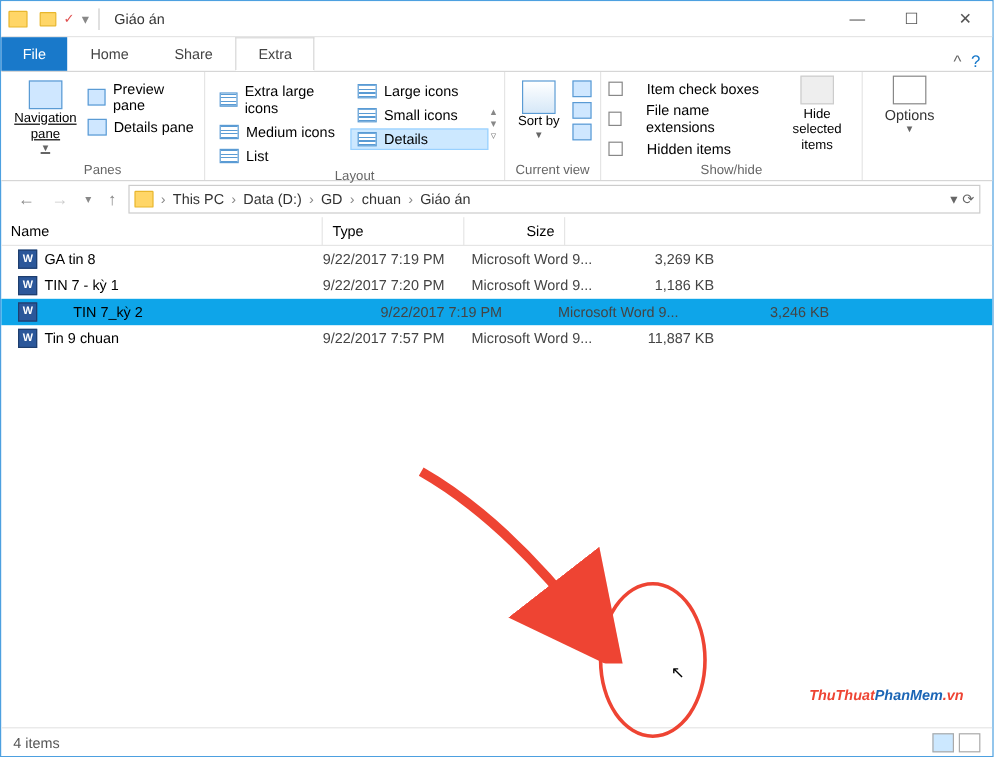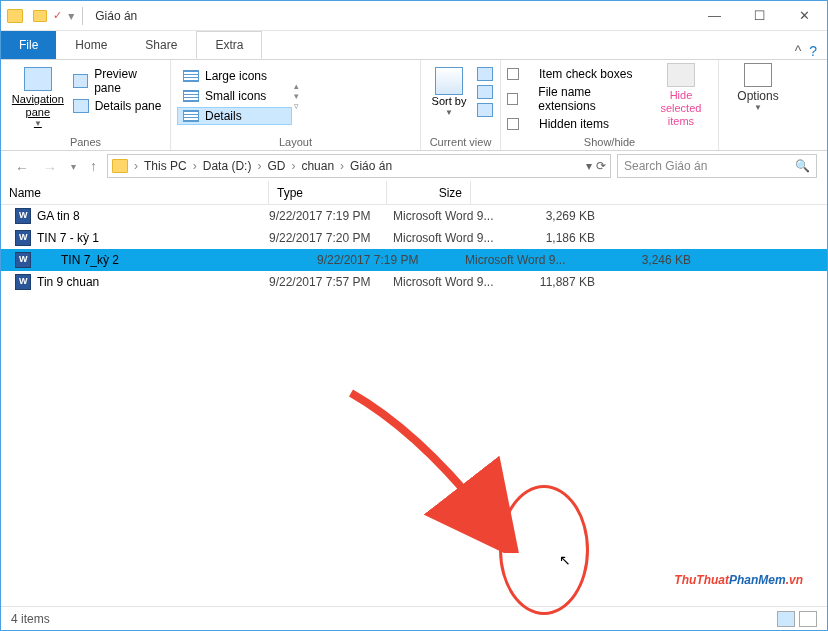--- a/index.html
+++ b/index.html
@@ -38,21 +38,21 @@
 .layout-item.sel { background:#cce8ff; border:1px solid #99d1ff; padding:1px 5px; }
 .lay-ico { width:16px; height:12px; border:1px solid #5a9bd4; background:repeating-linear-gradient(#5a9bd4 0 1px,#fff 1px 3px); }
 .sort-body { display:flex; padding-top:4px; }
 .sort-btn { display:flex; flex-direction:column; align-items:center; width:44px; text-align:center; }
 .sort-ico { width:28px; height:28px; background:linear-gradient(#fff,#d6e8f8); border:1px solid #5a9bd4; }
 .sort-right { display:flex; flex-direction:column; gap:4px; margin-left:6px; }
 
 .show-body { display:flex; flex-direction:column; gap:4px; padding-top:4px; }
 .chk { display:flex; align-items:center; gap:20px; }
 .box { width:12px; height:12px; border:1px solid #888; }
-.stack-btn { display:flex; flex-direction:column; align-items:center; text-align:center; color:#ec4899; width:66px;}
+.stack-btn { display:flex; flex-direction:column; align-items:center; text-align:center; color:#000000; width:66px;}
 .stack-btn.enabled{color:#333}
 
 .nav-row { height:30px; display:flex; align-items:center; padding:0 10px; gap:6px; }
 .nav-arrow { color:#888; font-size:14px; padding:0 4px; }
 .addr { flex:1 1 auto; border:1px solid #ccc; height:24px; display:flex; align-items:center; font-size:12px; }
 .addr .folder-ico { margin:0 4px; }
 .crumb { padding:0 4px; color:#333; }
 .chev { color:#888; padding:0 2px; }
 .addr-btns { margin-left:auto; display:flex; gap:4px; padding-right:4px; color:#666; }
 .search { width:200px; border:1px solid #ccc; height:24px; display:flex; align-items:center; padding:0 6px; color:#888; justify-content:space-between; }
@@ -132,20 +132,34 @@
       </div>
     </div>
     <div class="group-label">Panes</div>
   </div>
 
   <div class="ribbon-group" style="width:250px">
     <div class="layout-body">
       <div class="layout-list">
         <div class="layout-item">
             <div class="lay-ico"></div>
+            <span>Extra large icons</span>
+          </div>
+        <div class="layout-item">
+            <div class="lay-ico"></div>
+            <span>Medium icons</span>
+          </div>
+        <div class="layout-item">
+            <div class="lay-ico"></div>
+            <span>List</span>
+          </div>
+      </div>
+      <div class="layout-list">
+        <div class="layout-item">
+            <div class="lay-ico"></div>
             <span>Large icons</span>
           </div>
         <div class="layout-item">
             <div class="lay-ico"></div>
             <span>Small icons</span>
           </div>
         <div class="layout-item sel">
             <div class="lay-ico"></div>
             <span>Details</span>
           </div>
@@ -222,24 +236,20 @@
       <span class="chev">›</span>
     <span class="crumb">GD</span>
       <span class="chev">›</span>
     <span class="crumb">chuan</span>
       <span class="chev">›</span>
     <span class="crumb">Giáo án</span>
     <div class="addr-btns">
       <span>▾</span>
       <span>⟳</span>
     </div>
-  </div>
-  <div class="search">
-    <span>Search Giáo án</span>
-    <span>🔍</span>
   </div>
 </div>
 
 <div class="headers">
   <div class="col c-name">Name</div>
   <div class="col c-type">Type</div>
   <div class="col c-size">Size</div>
 </div>
 
 <div class="files" id="file-list">

